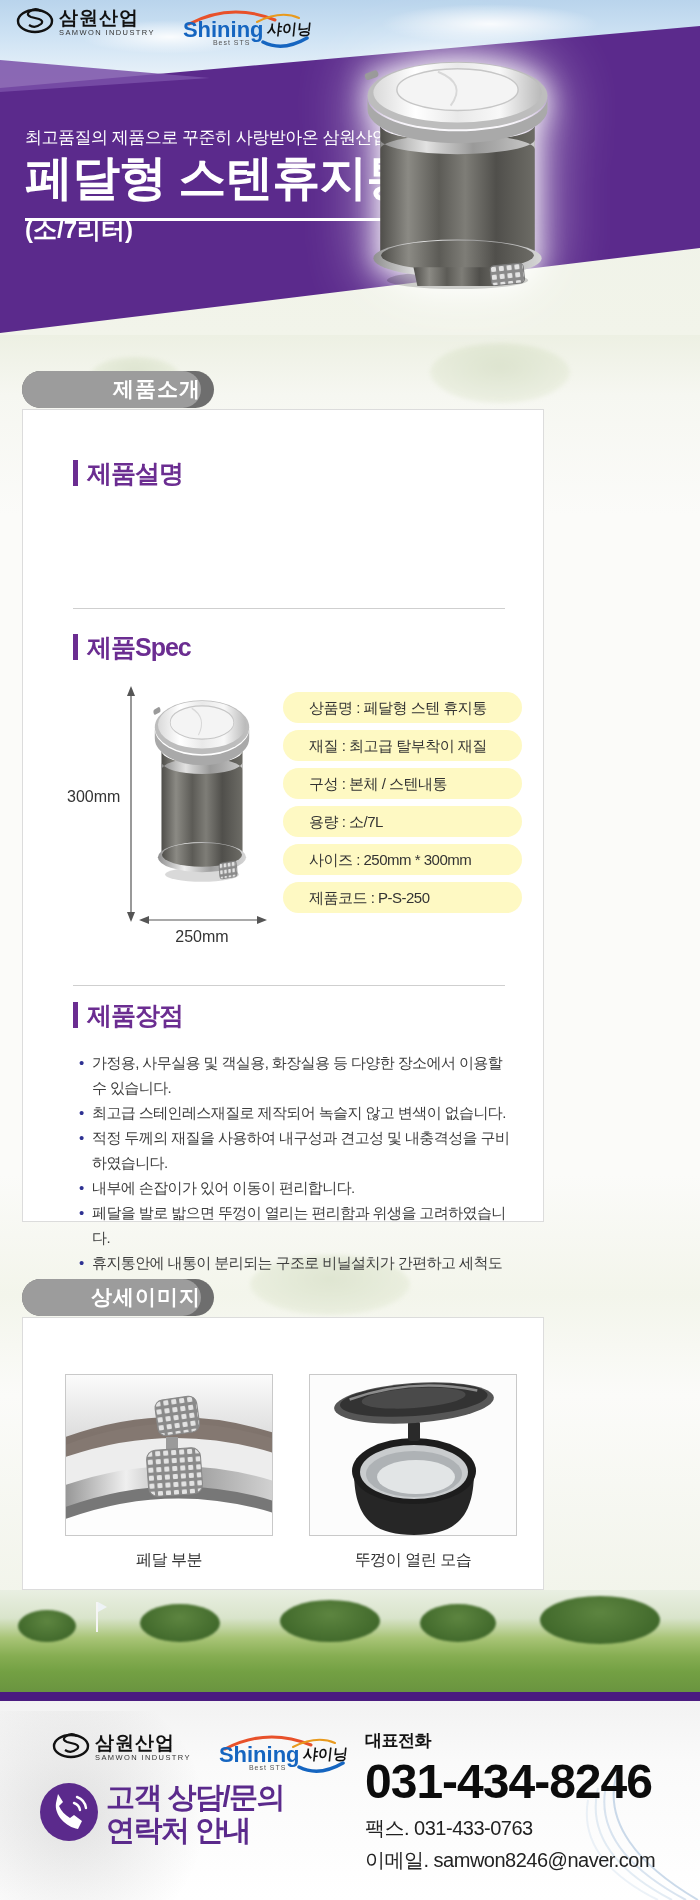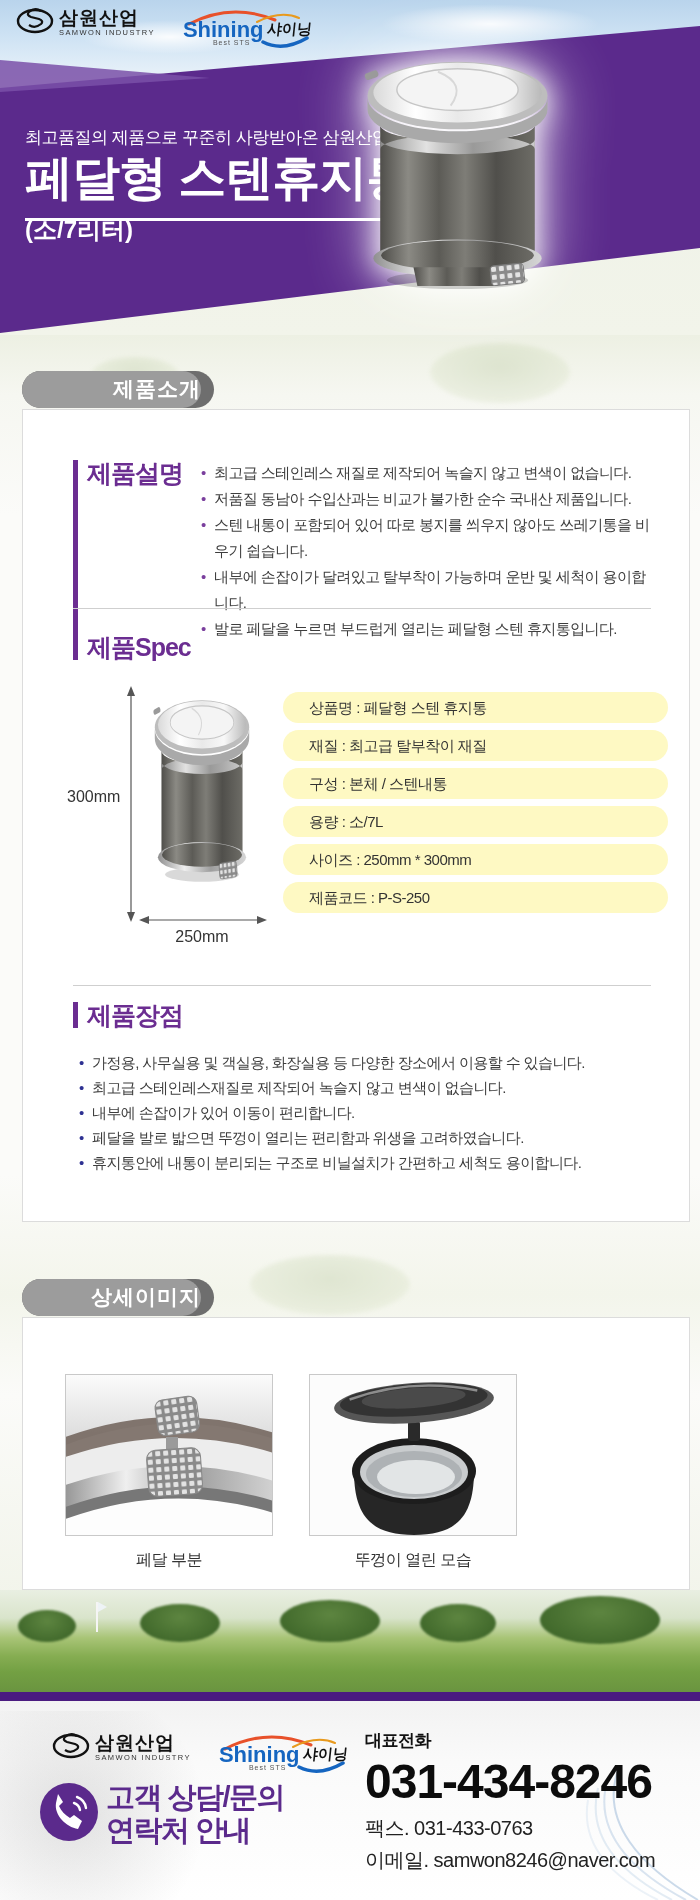--- a/index.html
+++ b/index.html
@@ -39,21 +39,21 @@
   .shining-kr { position:absolute; left:96px; top:12px; font-size:15px; font-weight:900; color:#111; transform:skewX(-6deg); }
   .shining-arc { position:absolute; left:0; top:0; }
 
   
   .tab { position:absolute; left:22px; width:192px; height:37px; }
   .tab-back { position:absolute; inset:0; background:#6e6e6e; border-radius:19px; }
   .tab-front { position:absolute; left:0; top:0; bottom:0; right:13px; background:#9c9c9c; border-radius:19px;
     color:#fff; font-size:21px; font-weight:bold; line-height:36px; padding-left:28px; letter-spacing:1px;text-align:right; }
 
   
-  .box { position:absolute; left:22px; width:668px; background:#fff; border:1px solid #dcdcdc; }
+  .box { position:absolute; left:22px; width:522px; background:#fff; border:1px solid #dcdcdc; }
   .box1 { top:409px; height:813px; }
   .box2 { top:1317px; height:273px; }
 
   .sec-h { font-size:25px; font-weight:bold; color:#6b2d91; border-left:5px solid #6b2d91; padding-left:9px; line-height:26px; letter-spacing:-1px; }
 
   .desc-row { position:absolute; left:50px; top:50px; right:30px; display:flex; }
   .desc-row .sec-h { width:128px; flex:none; }
   ul.blist { list-style:none; }
   ul.blist li { position:relative; padding-left:13px; font-size:15px; color:#3d3d3d; letter-spacing:-0.6px; }
   ul.blist li::before { content:"•"; position:absolute; left:0; top:0; }
@@ -208,27 +208,20 @@
 
   <div class="tab" style="top:371px;">
     <div class="tab-back"></div>
     <div class="tab-front">제품소개</div>
   </div>
 
   <div class="box box1">
 
     <div class="desc-row">
       <div class="sec-h">제품설명</div>
-      <ul class="blist desc-list">
-        <li>최고급 스테인레스 재질로 제작되어 녹슬지 않고 변색이 없습니다.</li>
-        <li>저품질 동남아 수입산과는 비교가 불가한 순수 국내산 제품입니다.</li>
-        <li>스텐 내통이 포함되어 있어 따로 봉지를 씌우지 않아도 쓰레기통을 비우기 쉽습니다.</li>
-        <li>내부에 손잡이가 달려있고 탈부착이 가능하며 운반 및 세척이 용이합니다.</li>
-        <li>발로 페달을 누르면 부드럽게 열리는 페달형 스텐 휴지통입니다.</li>
-      </ul>
     </div>
 
     <div class="hr hr1"></div>
 
     <div class="sec-h spec-h">제품Spec</div>
 
     <div class="spec-fig">
       <svg class="dim-svg" viewBox="0 0 240 300">
         <line x1="78" y1="16" x2="78" y2="236" stroke="#555" stroke-width="1.2"></line>
         <polygon points="78,8 74,18 82,18" fill="#555"></polygon>
@@ -265,20 +258,21 @@
       <div class="pill">사이즈 : 250mm * 300mm</div>
       <div class="pill">제품코드 : P-S-250</div>
     </div>
 
     <div class="hr hr2"></div>
 
     <div class="sec-h adv-h">제품장점</div>
     <ul class="blist adv-list">
       <li>가정용, 사무실용 및 객실용, 화장실용 등 다양한 장소에서 이용할 수 있습니다.</li>
       <li>최고급 스테인레스재질로 제작되어 녹슬지 않고 변색이 없습니다.</li>
+      <li>적정 두께의 재질을 사용하여 내구성과 견고성 및 내충격성을 구비하였습니다.</li>
       <li>내부에 손잡이가 있어 이동이 편리합니다.</li>
       <li>페달을 발로 밟으면 뚜껑이 열리는 편리함과 위생을 고려하였습니다.</li>
       <li>휴지통안에 내통이 분리되는 구조로 비닐설치가 간편하고 세척도 용이합니다.</li>
     </ul>
   </div>
 
   <div class="tab" style="top:1279px;">
     <div class="tab-back"></div>
     <div class="tab-front">상세이미지</div>
   </div>

